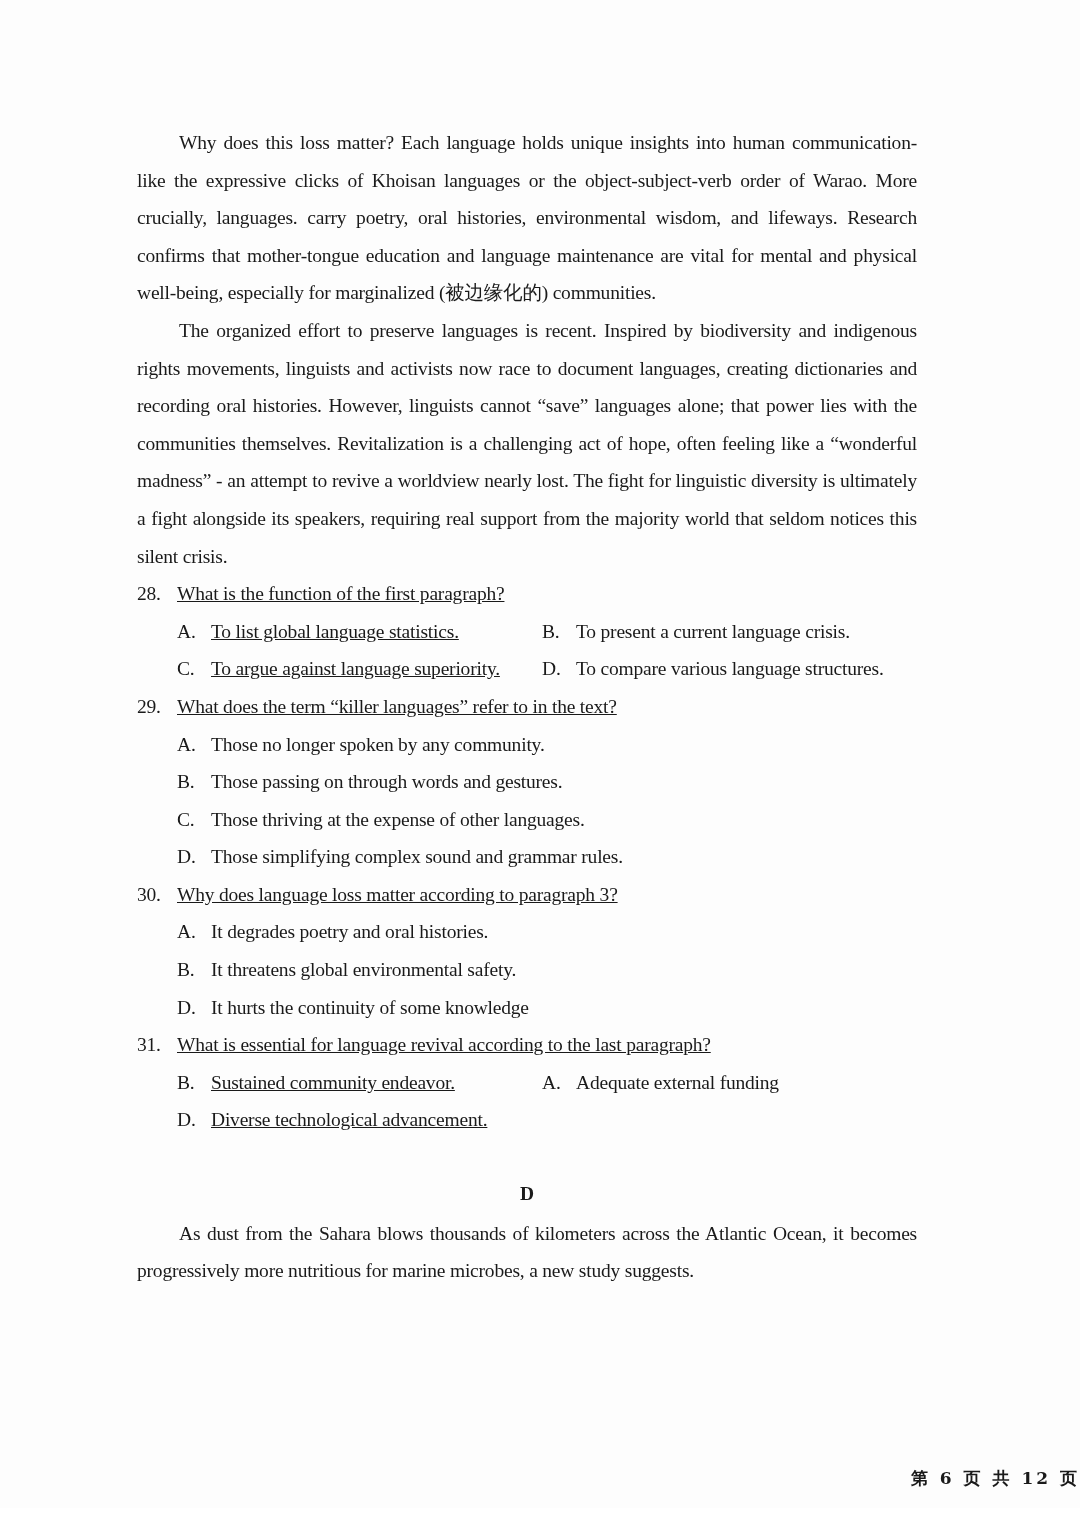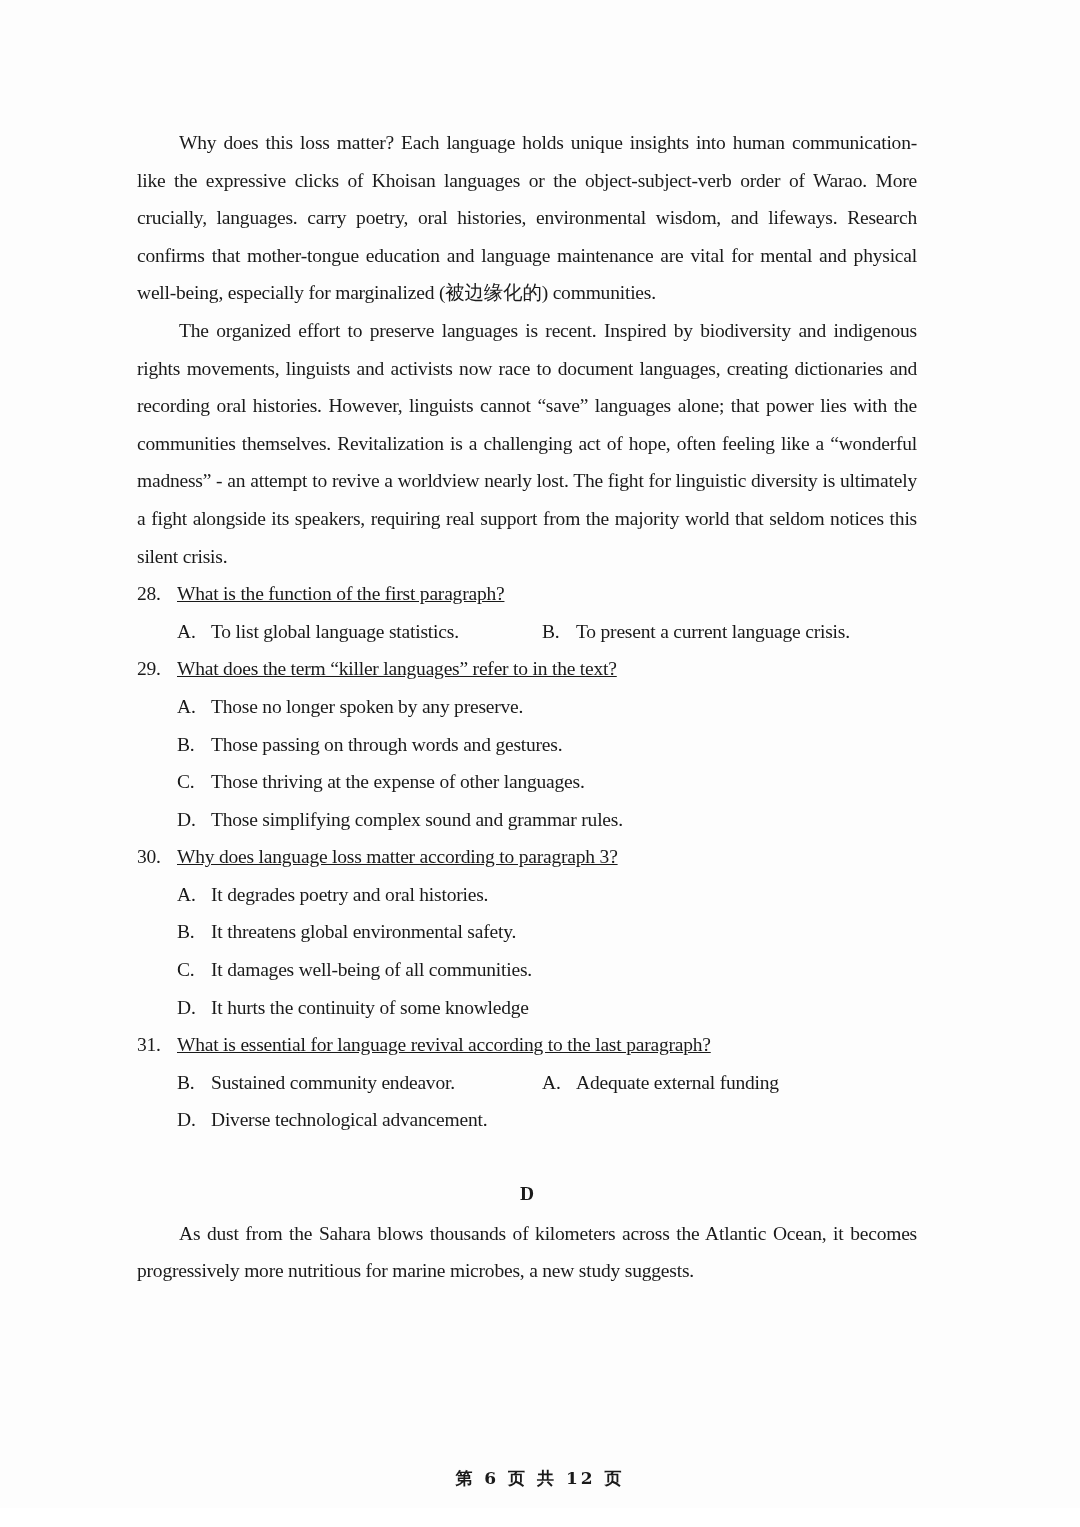--- a/index.html
+++ b/index.html
@@ -50,20 +50,21 @@
   .options-row {
     display: flex;
     padding-left: 40px;
     white-space: nowrap;
   }
   .options-row .opt {
     flex: 0 0 auto;
   }
   .options-row.two-col .opt:first-child {
     width: 365px;
+    text-decoration: underline;
   }
   .options-single {
     padding-left: 40px;
     white-space: nowrap;
   }
   .opt-letter {
     display: inline-block;
     width: 34px;
   }
   .section-title {
@@ -71,21 +72,21 @@
     font-weight: bold;
     margin: 0;
     padding-top: 36px;
     padding-bottom: 2px;
   }
   .footer {
     position: absolute;
     left: 0;
     width: 1080px;
     top: 1467px;
-    text-align: center;
+    text-align: right;
     font-size: 17px;
     font-weight: bold;
     letter-spacing: 3px;
     font-family: "DejaVu Serif", serif;
   }
 </style>
 </head>
 <body>
 
 <div class="page">
@@ -95,39 +96,42 @@
     <p class="para">The organized effort to preserve languages is recent. Inspired by biodiversity and indigenous rights movements, linguists and activists now race to document languages, creating dictionaries and recording oral histories. However, linguists cannot “save” languages alone; that power lies with the communities themselves. Revitalization is a challenging act of hope, often feeling like a “wonderful madness” - an attempt to revive a worldview nearly lost. The fight for linguistic diversity is ultimately a fight alongside its speakers, requiring real support from the majority world that seldom notices this silent crisis.</p>
 
     <div>
       <p class="question">
         <span class="q-num">28.</span><span>What is the function of the first paragraph?</span>
       </p>
       <div class="options-row two-col">
         <span class="opt"><span class="opt-letter">A.</span><span>To list global language statistics.</span></span>
         <span class="opt"><span class="opt-letter">B.</span><span>To present a current language crisis.</span></span>
       </div>
+      <div class="options-row two-col">
+        <span class="opt"><span class="opt-letter">C.</span><span>To argue against language superiority.</span></span>
+        <span class="opt"><span class="opt-letter">D.</span><span>To compare various language structures.</span></span>
+      </div>
     </div>
 
     <div>
       <p class="question">
         <span class="q-num">29.</span><span>What does the term “killer languages” refer to in the text?</span>
       </p>
-      <div class="options-single"><span class="opt-letter">A.</span><span>Those no longer spoken by any preserve.</span></div>
+      <div class="options-single"><span class="opt-letter">A.</span><span>Those no longer spoken by any community.</span></div>
       <div class="options-single"><span class="opt-letter">B.</span><span>Those passing on through words and gestures.</span></div>
       <div class="options-single"><span class="opt-letter">C.</span><span>Those thriving at the expense of other languages.</span></div>
       <div class="options-single"><span class="opt-letter">D.</span><span>Those simplifying complex sound and grammar rules.</span></div>
     </div>
 
     <div>
       <p class="question">
         <span class="q-num">30.</span><span>Why does language loss matter according to paragraph 3?</span>
       </p>
       <div class="options-single"><span class="opt-letter">A.</span><span>It degrades poetry and oral histories.</span></div>
       <div class="options-single"><span class="opt-letter">B.</span><span>It threatens global environmental safety.</span></div>
-      <div class="options-single"><span class="opt-letter">C.</span><span>It damages well-being of all communities.</span></div>
       <div class="options-single"><span class="opt-letter">D.</span><span>It hurts the continuity of some knowledge</span></div>
     </div>
 
     <div>
       <p class="question">
         <span class="q-num">31.</span><span>What is essential for language revival according to the last paragraph?</span>
       </p>
       <div class="options-row two-col">
         <span class="opt"><span class="opt-letter">B.</span><span>Sustained community endeavor.</span></span>
         <span class="opt"><span class="opt-letter">A.</span><span>Adequate external funding</span></span>

